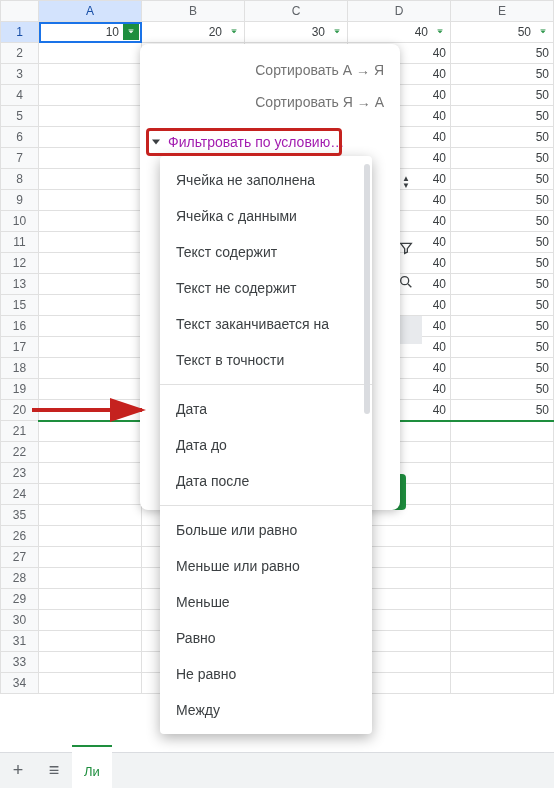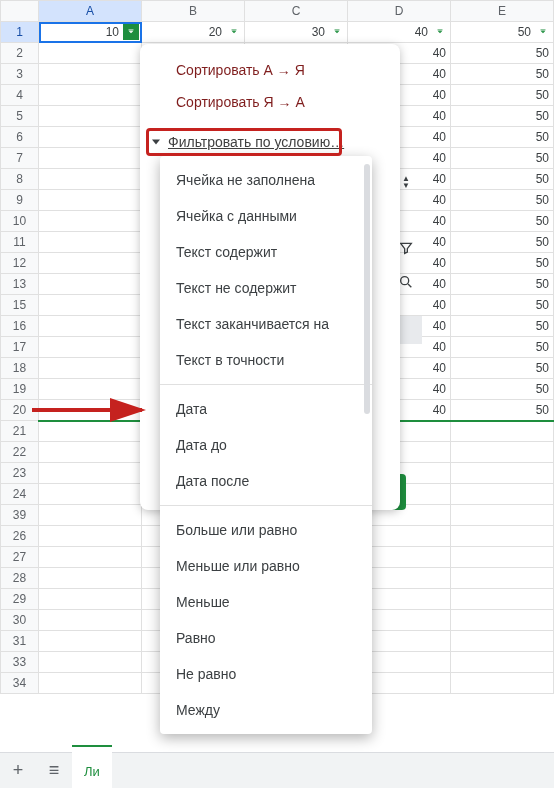--- a/index.html
+++ b/index.html
@@ -69,31 +69,31 @@
     width: 260px;
     background: #fff;
     border-radius: 8px;
     box-shadow: 0 2px 10px rgba(0,0,0,.25);
     z-index: 10;
     padding: 10px 0 14px 0;
   }
   .popover .item {
     padding: 8px 16px 8px 36px;
     font-size: 14px;
-    color: #7f1d1d;
+    color: #737373;
     cursor: pointer;
     position: relative;
+    text-align: right;
   }
   .collapsible {
     padding: 6px 16px 6px 28px;
     font-size: 14px;
-    color: #404040;
+    color: #a21caf;
     position: relative;
     cursor: pointer;
-    text-decoration: underline;
   }
   .collapsible .tri {
     position: absolute; left: 12px; top: 50%;
     transform: translateY(-50%);
     width: 0; height: 0;
     border-left: 4px solid transparent;
     border-right: 4px solid transparent;
     border-top: 5px solid #3c4043;
   }
   .highlight {
@@ -423,21 +423,21 @@
         </tr>
         <tr>
           <th class="rowh">24</th>
           <td></td>
           <td></td>
           <td></td>
           <td></td>
           <td></td>
         </tr>
         <tr>
-          <th class="rowh">39</th>
+          <th class="rowh">35</th>
           <td></td>
           <td></td>
           <td></td>
           <td></td>
           <td></td>
         </tr>
         <tr>
           <th class="rowh">26</th>
           <td></td>
           <td></td>

